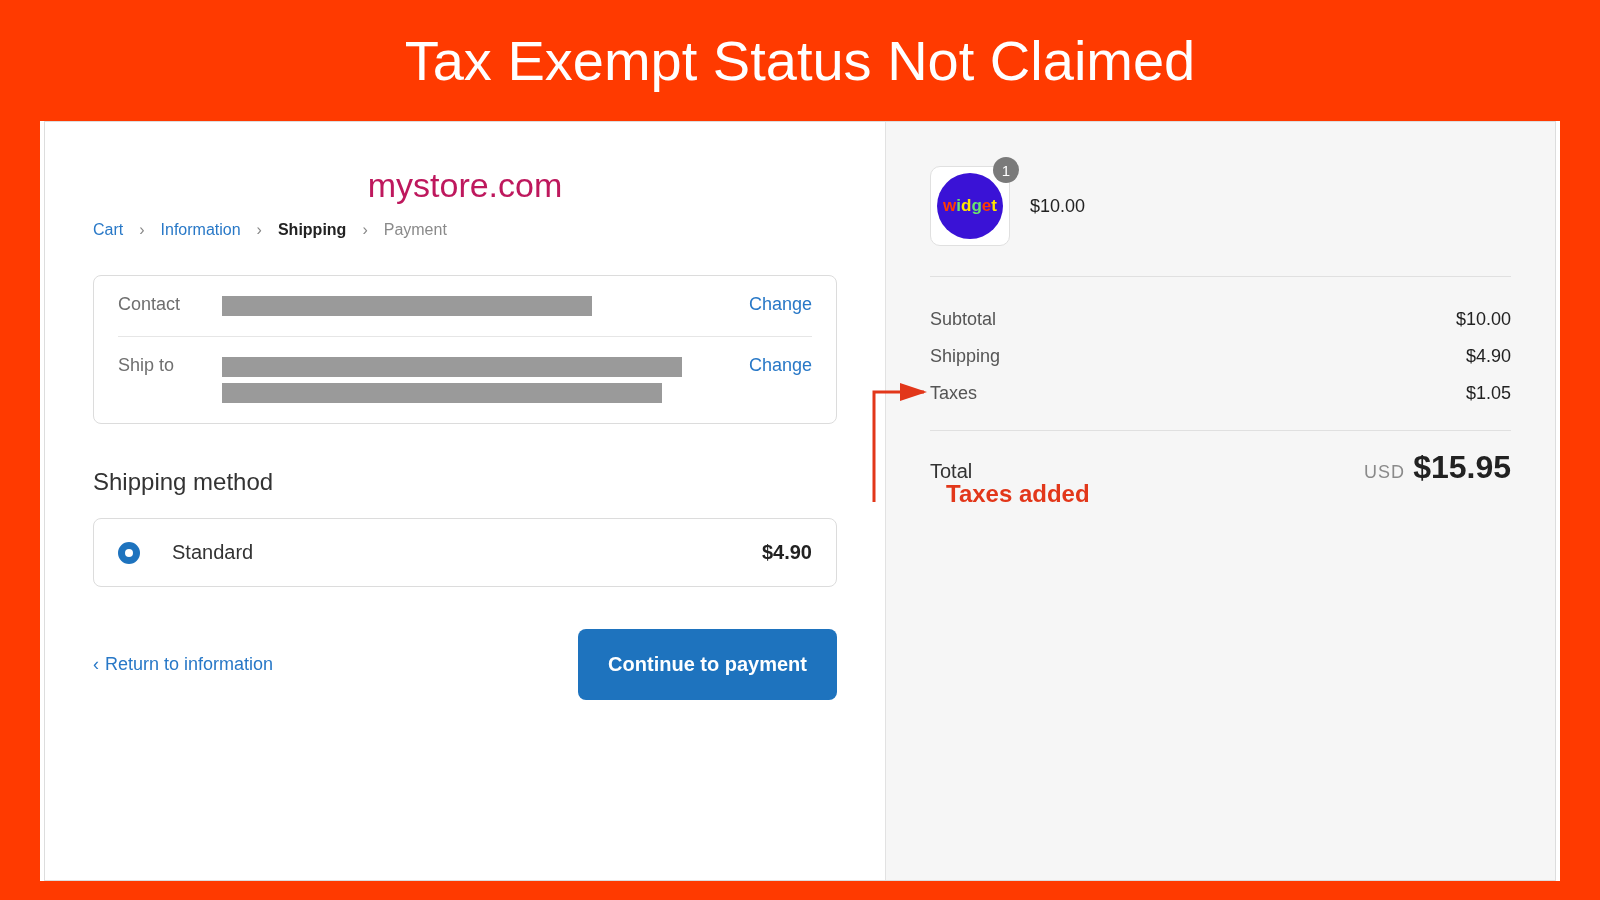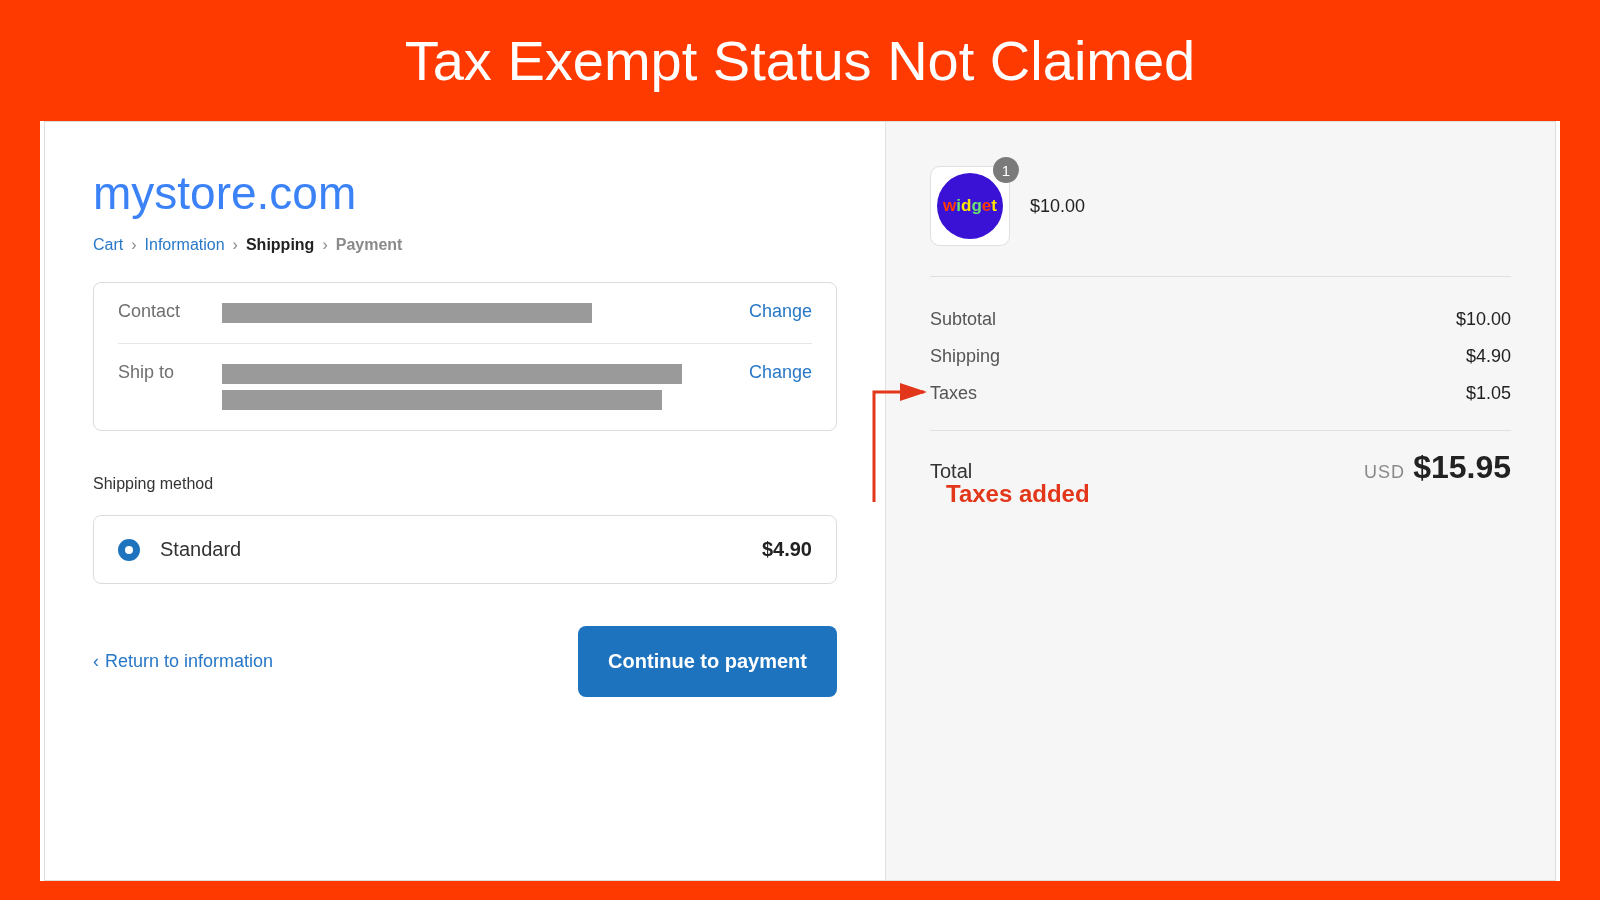--- a/index.html
+++ b/index.html
@@ -34,36 +34,37 @@
     background: #fff;
   }
   .right {
     flex: 1;
     background: #f6f6f6;
     border-left: 1px solid #e2e2e2;
     padding: 44px 44px 24px 44px;
     position: relative;
   }
   .store-name {
-    font-size: 46px;
+    font-size: 34px;
     font-weight: 400;
-    color: #3b82f6;
+    color: #be185d;
     margin-bottom: 16px;
+    text-align: center;
   }
   .breadcrumb {
     font-size: 16px;
     color: #333;
-    margin-bottom: 28px;
-    display: flex;
-    align-items: center;
-    gap: 8px;
+    margin-bottom: 36px;
+    display: flex;
+    align-items: center;
+    gap: 16px;
   }
   .breadcrumb .crumb.link { color: #2878c7; cursor: pointer; }
   .breadcrumb .crumb.current { color: #222; font-weight: 600; }
-  .breadcrumb .crumb.future { color: #8a8a8a; font-weight: bold; }
+  .breadcrumb .crumb.future { color: #8a8a8a; }
   .breadcrumb .chev { color: #888; }
   .info-card {
     border: 1px solid #dcdcdc;
     border-radius: 8px;
     padding: 0 24px;
     margin-bottom: 44px;
   }
   .info-row {
     display: flex;
     align-items: flex-start;
@@ -87,21 +88,21 @@
   }
   .redact.w1 { width: 370px; }
   .redact.w2 { width: 460px; }
   .change-link {
     color: #2878c7;
     font-size: 18px;
     cursor: pointer;
     flex-shrink: 0;
   }
   .section-title {
-    font-size: 16px;
+    font-size: 24px;
     color: #333;
     font-weight: 400;
     margin-bottom: 22px;
   }
   .ship-card {
     border: 1px solid #dcdcdc;
     border-radius: 8px;
   }
   .ship-row {
     display: flex;
@@ -119,21 +120,21 @@
   .radio.checked {
     border-color: #1e73be;
     background: #1e73be;
   }
   .radio.checked::after {
     content: "";
     position: absolute;
     top: 5px; left: 5px; width: 8px; height: 8px;
     background: #fff; border-radius: 50%;
   }
-  .ship-name { flex: 1; font-size: 20px; color: #333; }
+  .ship-name { flex: 1; font-size: 20px; color: #333; margin-left: 12px; }
   .ship-price { font-size: 20px; font-weight: 600; color: #222; }
   .actions {
     display: flex;
     justify-content: space-between;
     align-items: center;
     margin-top: 42px;
   }
   .return-link {
     color: #2878c7;
     font-size: 18px;

